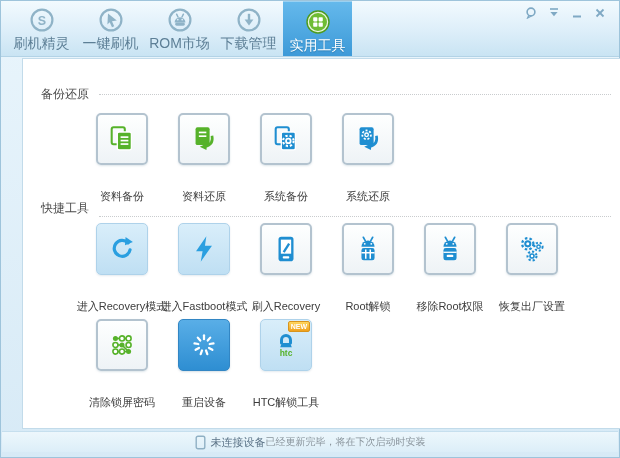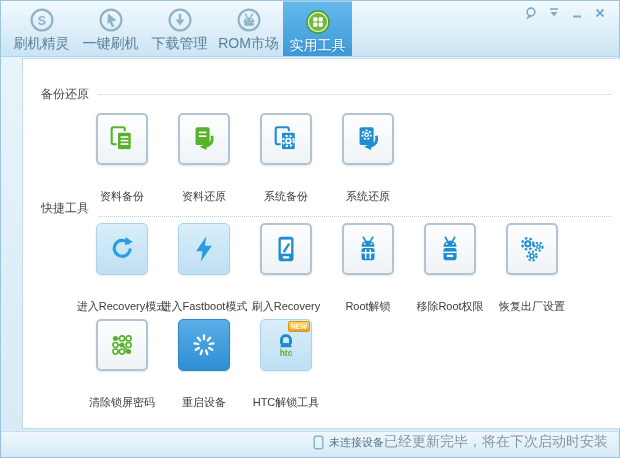--- a/index.html
+++ b/index.html
@@ -64,24 +64,24 @@
   .badge-new{
     position:absolute;top:1px;right:1px;z-index:2;
     font-size:7px;font-weight:bold;color:#fff;line-height:1;
     background:linear-gradient(#ffd65e,#f0a11c);border:1px solid #d8941c;
     border-radius:2px;padding:1px 2px;
   }
   
   .statusbar{
     position:absolute;left:1px;right:1px;top:430px;height:21px;box-sizing:border-box;
     background:linear-gradient(#edf7fc,#dceef8);border-top:1px solid #c6dfee;
-    display:flex;align-items:center;justify-content:flex-end;padding:0 10px;
+    display:flex;align-items:center;justify-content:center;padding:0 10px;
   }
   .status-left{display:flex;align-items:center;gap:5px;font-size:11px;color:#5a7286;}
-  .status-right{font-size:14px;color:#8a959d;}
+  .status-right{font-size:10px;color:#8a959d;}
 </style>
 </head>
 <body>
 
 <div class="window">
 
   <div class="navbar">
     <div class="tabs">
 
       <div class="tab">
@@ -91,42 +91,42 @@
         </svg>
         <span class="tab-label">刷机精灵</span>
       </div>
 
       <div class="tab">
         <svg width="26" height="26" viewBox="0 0 26 26">
           <circle cx="13" cy="13" r="10.4" fill="none" stroke="#8fb3c7" stroke-width="2.2"></circle>
           <polygon points="10,6.5 18.8,13.6 14,14.3 16.2,19.3 14,20.3 11.7,15.2 9.4,17.4" fill="#8fb3c7"></polygon>
         </svg>
         <span class="tab-label">一键刷机</span>
-      </div>
-
-      <div class="tab">
-        <svg width="26" height="26" viewBox="0 0 26 26">
-          <circle cx="13" cy="13" r="10.4" fill="none" stroke="#8fb3c7" stroke-width="2.2"></circle>
-          <rect x="11.8" y="6.8" width="2.4" height="6.2" fill="#8fb3c7"></rect>
-          <polygon points="8.6,12.6 17.4,12.6 13,18.4" fill="#8fb3c7"></polygon>
-        </svg>
-        <span class="tab-label">下载管理</span>
       </div>
 
       <div class="tab">
         <svg width="26" height="26" viewBox="0 0 26 26">
           <circle cx="13" cy="13" r="10.4" fill="none" stroke="#8fb3c7" stroke-width="2.2"></circle>
           <line x1="9.6" y1="7.2" x2="11" y2="10" stroke="#8fb3c7" stroke-width="1.5" stroke-linecap="round"></line>
           <line x1="16.4" y1="7.2" x2="15" y2="10" stroke="#8fb3c7" stroke-width="1.5" stroke-linecap="round"></line>
           <path d="M7.6 15.5 a5.4 5.3 0 0 1 10.8 0 z" fill="#8fb3c7"></path>
           <rect x="8.2" y="15.5" width="9.6" height="3.2" rx="1.4" fill="#8fb3c7"></rect>
           <circle cx="10.8" cy="12.6" r="0.9" fill="#ddeef8"></circle>
           <circle cx="15.2" cy="12.6" r="0.9" fill="#ddeef8"></circle>
         </svg>
         <span class="tab-label">ROM市场</span>
+      </div>
+
+      <div class="tab">
+        <svg width="26" height="26" viewBox="0 0 26 26">
+          <circle cx="13" cy="13" r="10.4" fill="none" stroke="#8fb3c7" stroke-width="2.2"></circle>
+          <rect x="11.8" y="6.8" width="2.4" height="6.2" fill="#8fb3c7"></rect>
+          <polygon points="8.6,12.6 17.4,12.6 13,18.4" fill="#8fb3c7"></polygon>
+        </svg>
+        <span class="tab-label">下载管理</span>
       </div>
 
       <div class="tab active">
         <svg width="26" height="26" viewBox="0 0 26 26">
           <circle cx="13" cy="13" r="11" fill="#6fbc34" stroke="#4e9a21" stroke-width="1.4"></circle>
           <circle cx="13" cy="13" r="9.6" fill="none" stroke="#ffffff" stroke-width="1.2" opacity="0.85"></circle>
           <rect x="8.2" y="8.2" width="4.2" height="4.2" rx="0.8" fill="#fff"></rect>
           <rect x="13.6" y="8.2" width="4.2" height="4.2" rx="0.8" fill="#fff"></rect>
           <rect x="8.2" y="13.6" width="4.2" height="4.2" rx="0.8" fill="#fff"></rect>
           <rect x="13.6" y="13.6" width="4.2" height="4.2" rx="0.8" fill="#fff"></rect>

